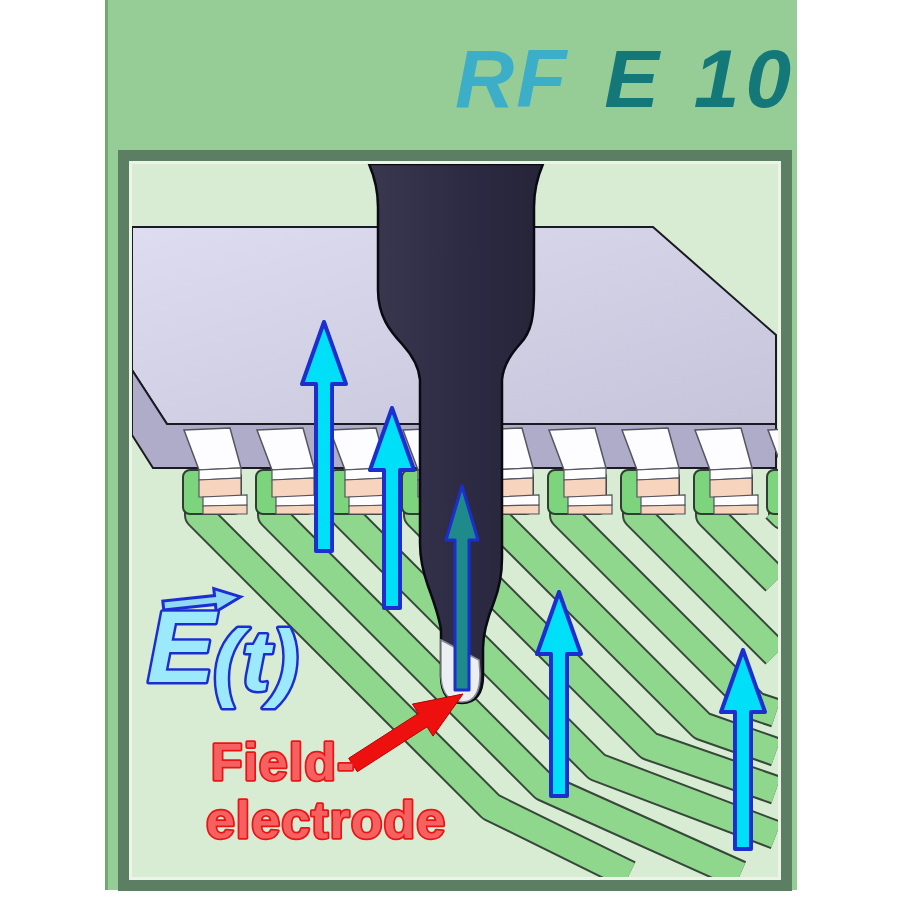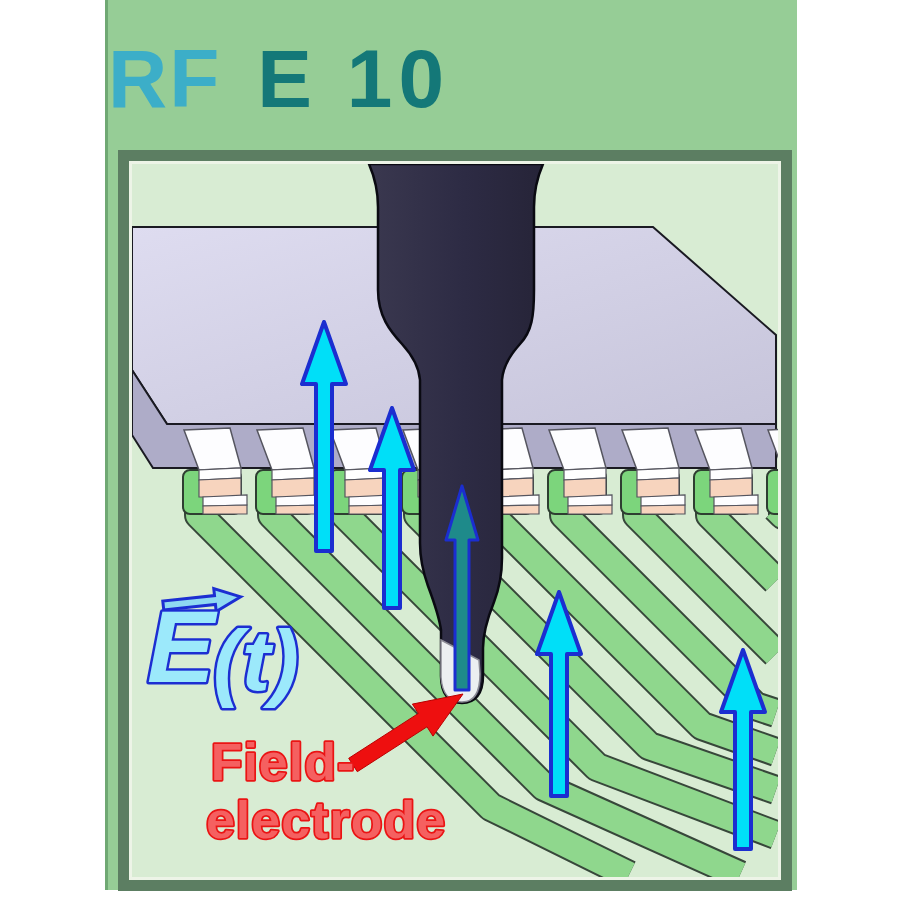--- a/index.html
+++ b/index.html
@@ -6,21 +6,21 @@
   body{
     width:900px;height:900px;position:relative;background:#ffffff;
     font-family:"Liberation Sans", sans-serif;overflow:hidden;
   }
   .panel{
     position:absolute;left:105px;top:0;width:692px;height:890px;
     background:#96cd96;border-left:3px solid #6fa873;box-sizing:border-box;
   }
   .title{
     position:absolute;top:34px;left:0;width:100%;
-    text-align:left;font-weight:bold;
+    text-align:right;font-style:italic;font-weight:bold;
     font-size:82px;line-height:1.1;letter-spacing:2px;white-space:nowrap;
   }
   .title .prefix{color:#3caec8;margin-right:36px;}
   .title .model{color:#147878;letter-spacing:6px;}
   .diagram-box{
     position:absolute;left:10px;top:150px;width:674px;height:741px;
     border:11px solid #5c7e62;box-sizing:border-box;background:#5c7e62;
   }
   .diagram-inner{
     width:100%;height:100%;border:3px solid #edf4e7;box-sizing:border-box;

